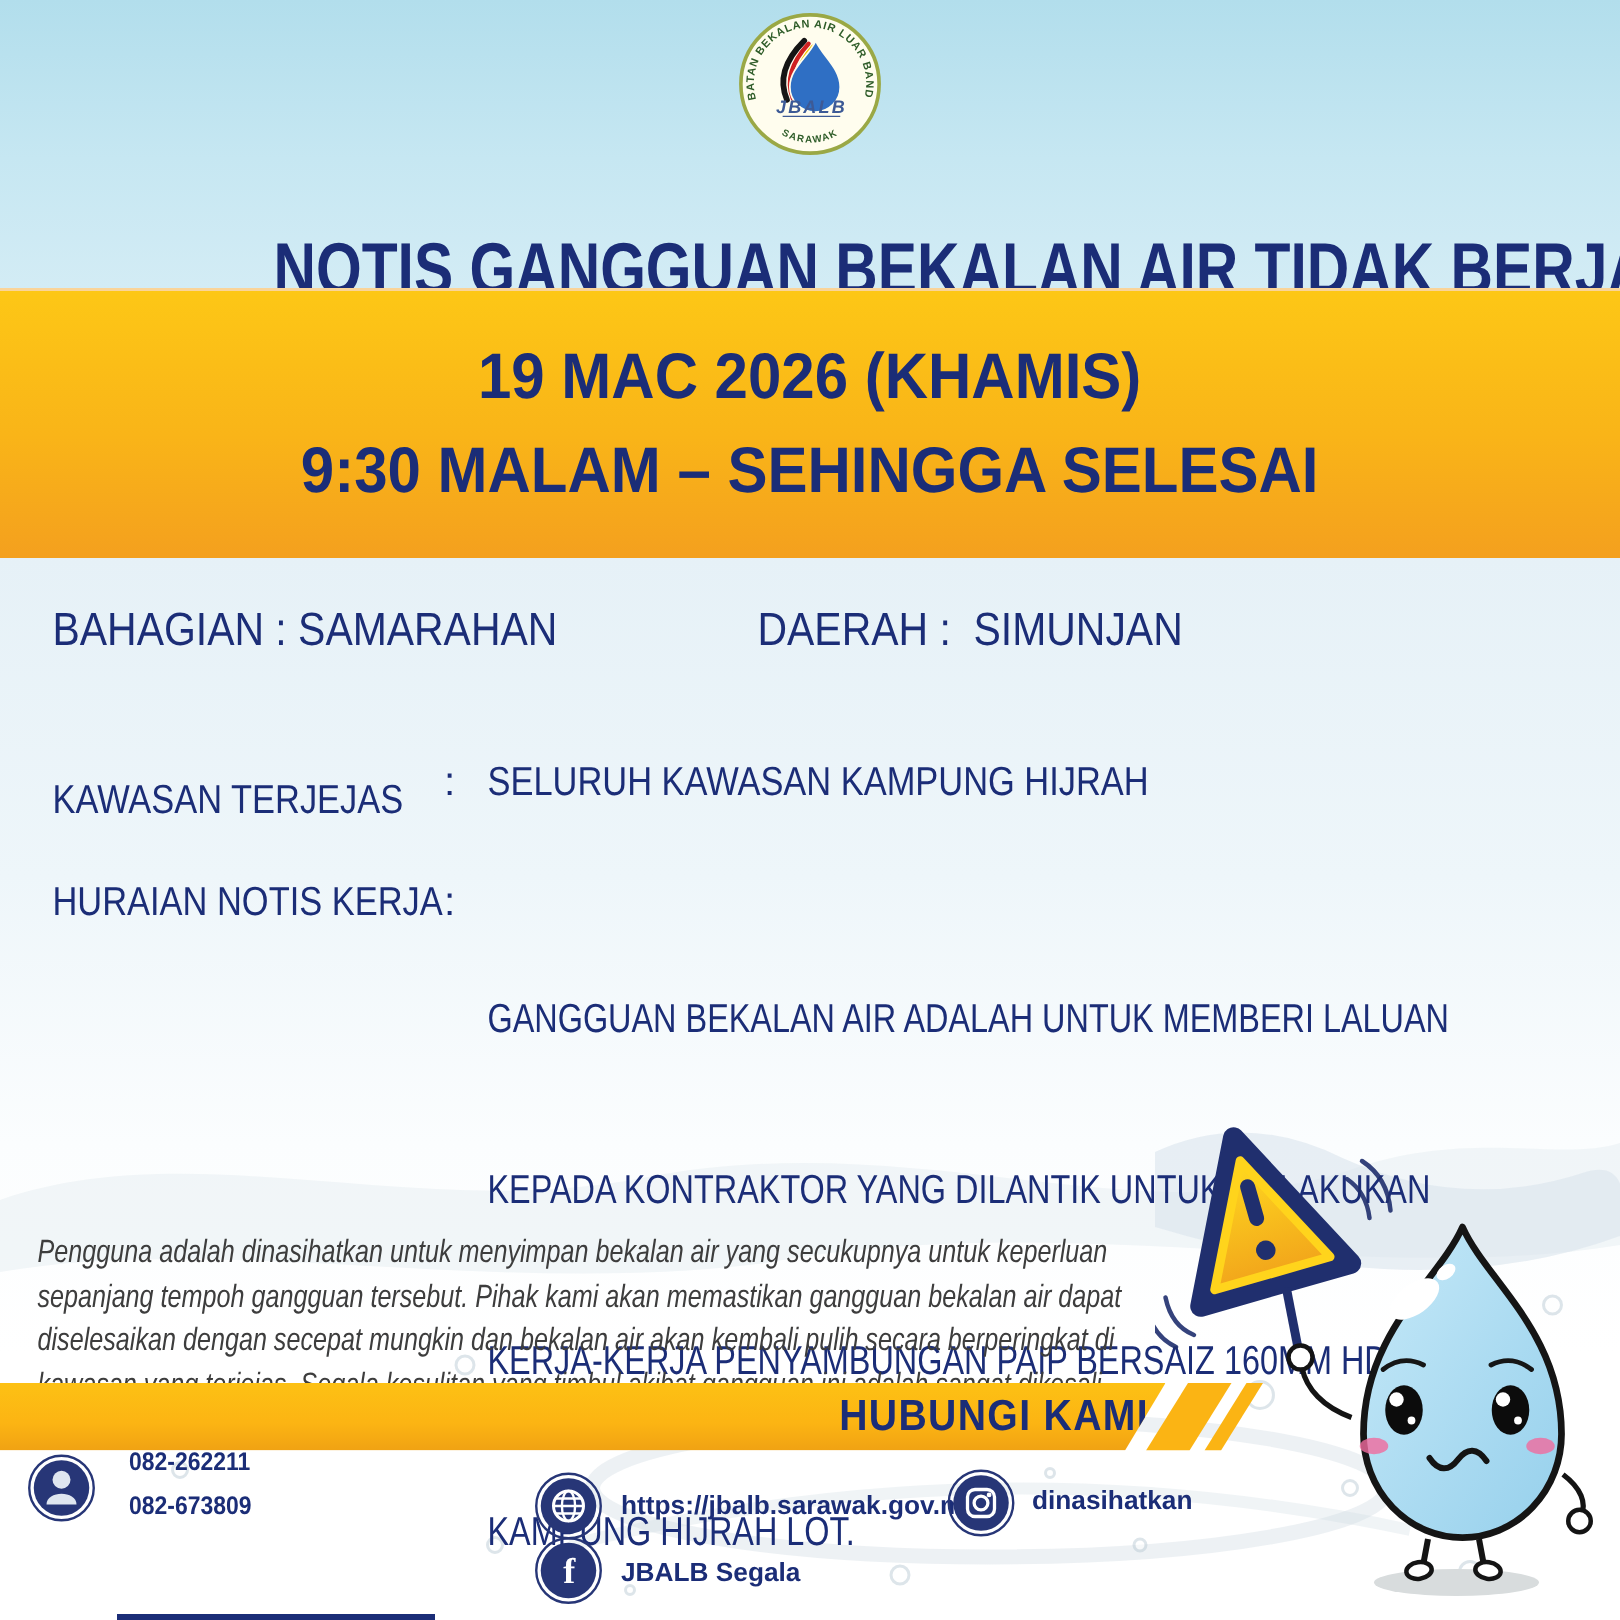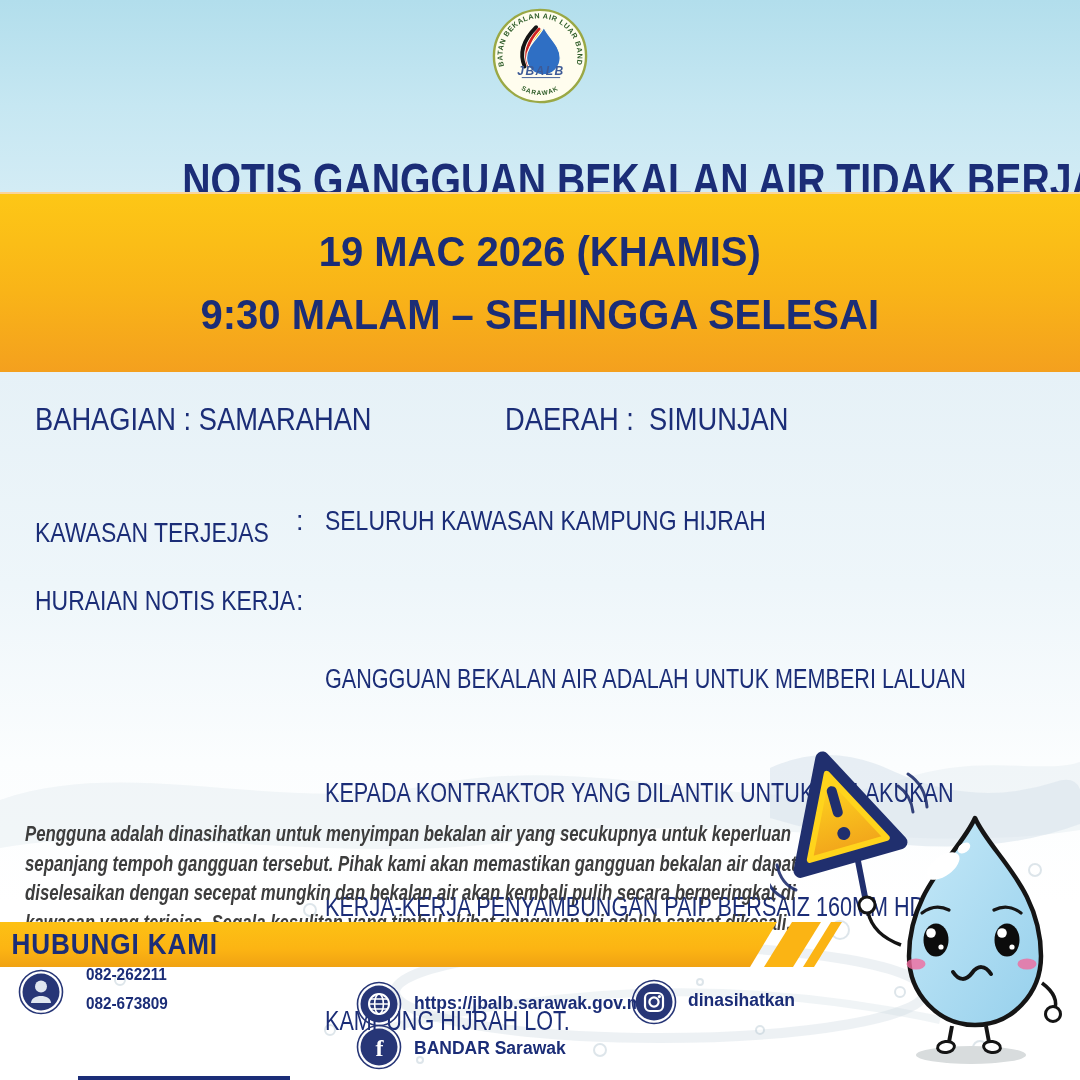--- a/index.html
+++ b/index.html
@@ -41,28 +41,28 @@
   .kaw-colon{left:296px;top:506px;font-size:27px;}
   .kaw-value{left:325px;top:506px;font-size:27px;}
 
   .hur-label{left:35px;top:586px;font-size:27px;}
   .hur-colon{left:296px;top:586px;font-size:27px;}
   .hur-lines{left:325px;top:584px;font-size:27px;line-height:38px;}
   .hur-lines div{white-space:pre;}
   .hur-lines div>span{display:inline-block;transform:scaleX(.80);transform-origin:0 50%;}
 
   .advisory{position:absolute;left:25px;top:820px;font-size:21.5px;font-style:italic;
-      color:var(--advisory);line-height:29.5px;font-weight:700;}
+      color:var(--advisory);line-height:29.5px;font-weight:400;}
   .advisory div{white-space:pre;}
   .advisory div>span{display:inline-block;transform:scaleX(.78);transform-origin:0 50%;}
 
   .hubungi{position:absolute;left:0;top:922px;width:777px;height:45px;
       background:linear-gradient(180deg,#fdc114 0%,var(--banner-gold) 60%,#f0a213 100%);
       clip-path:polygon(0 0,100% 0,calc(100% - 27px) 100%,0 100%);
-      text-align:left;line-height:45px;color:var(--navy);font-size:29px;font-weight:bold;}
+      text-align:right;line-height:45px;color:var(--navy);font-size:29px;font-weight:bold;}
   .hubungi>span{display:inline-block;transform:scaleX(.9);letter-spacing:1px;}
   .stripes{position:absolute;left:755px;top:922px;}
 
   .contact-text{color:var(--navy);font-weight:bold;}
   .cblock{position:absolute;left:86px;top:965px;font-size:17px;line-height:19.5px;}
   .cblock .gap{height:9px;}
   .cblock div>span{display:inline-block;transform:scaleX(.9);transform-origin:0 50%;white-space:pre;}
 
   .cicon{position:absolute;width:46px;height:46px;}
   .ic-person{left:18px;top:969px;}
@@ -192,21 +192,21 @@
       <path d="M-10,0 H10 M-8.6,-5 H8.6 M-8.6,5 H8.6" stroke-width="1.6"></path>
     </g>
   </svg>
   <div class="ctext contact-text t-web"><span>https://jbalb.sarawak.gov.my/</span></div>
 
   <svg class="cicon ic-fb" viewBox="-23 -23 46 46">
     <circle r="21.5" fill="none" stroke="#273677" stroke-width="1.6"></circle>
     <circle r="18.5" fill="#273677"></circle>
     <text x="0.5" y="8.5" text-anchor="middle" font-size="24" font-weight="bold" fill="#ffffff" font-family="Liberation Serif, serif">f</text>
   </svg>
-  <div class="ctext contact-text t-fb"><span>BANDAR Sarawak</span></div>
+  <div class="ctext contact-text t-fb"><span>JBALB Segala</span></div>
 
   <svg class="cicon ic-ig" viewBox="-23 -23 46 46">
     <circle r="21.5" fill="none" stroke="#273677" stroke-width="1.6"></circle>
     <circle r="18.5" fill="#273677"></circle>
     <rect x="-9" y="-9" width="18" height="18" rx="5" fill="none" stroke="#ffffff" stroke-width="2.2"></rect>
     <circle r="4.6" fill="none" stroke="#ffffff" stroke-width="2.2"></circle>
     <circle cx="5.4" cy="-5.4" r="1.6" fill="#ffffff"></circle>
   </svg>
   <div class="ctext contact-text t-ig"><span>dinasihatkan</span></div>
 

